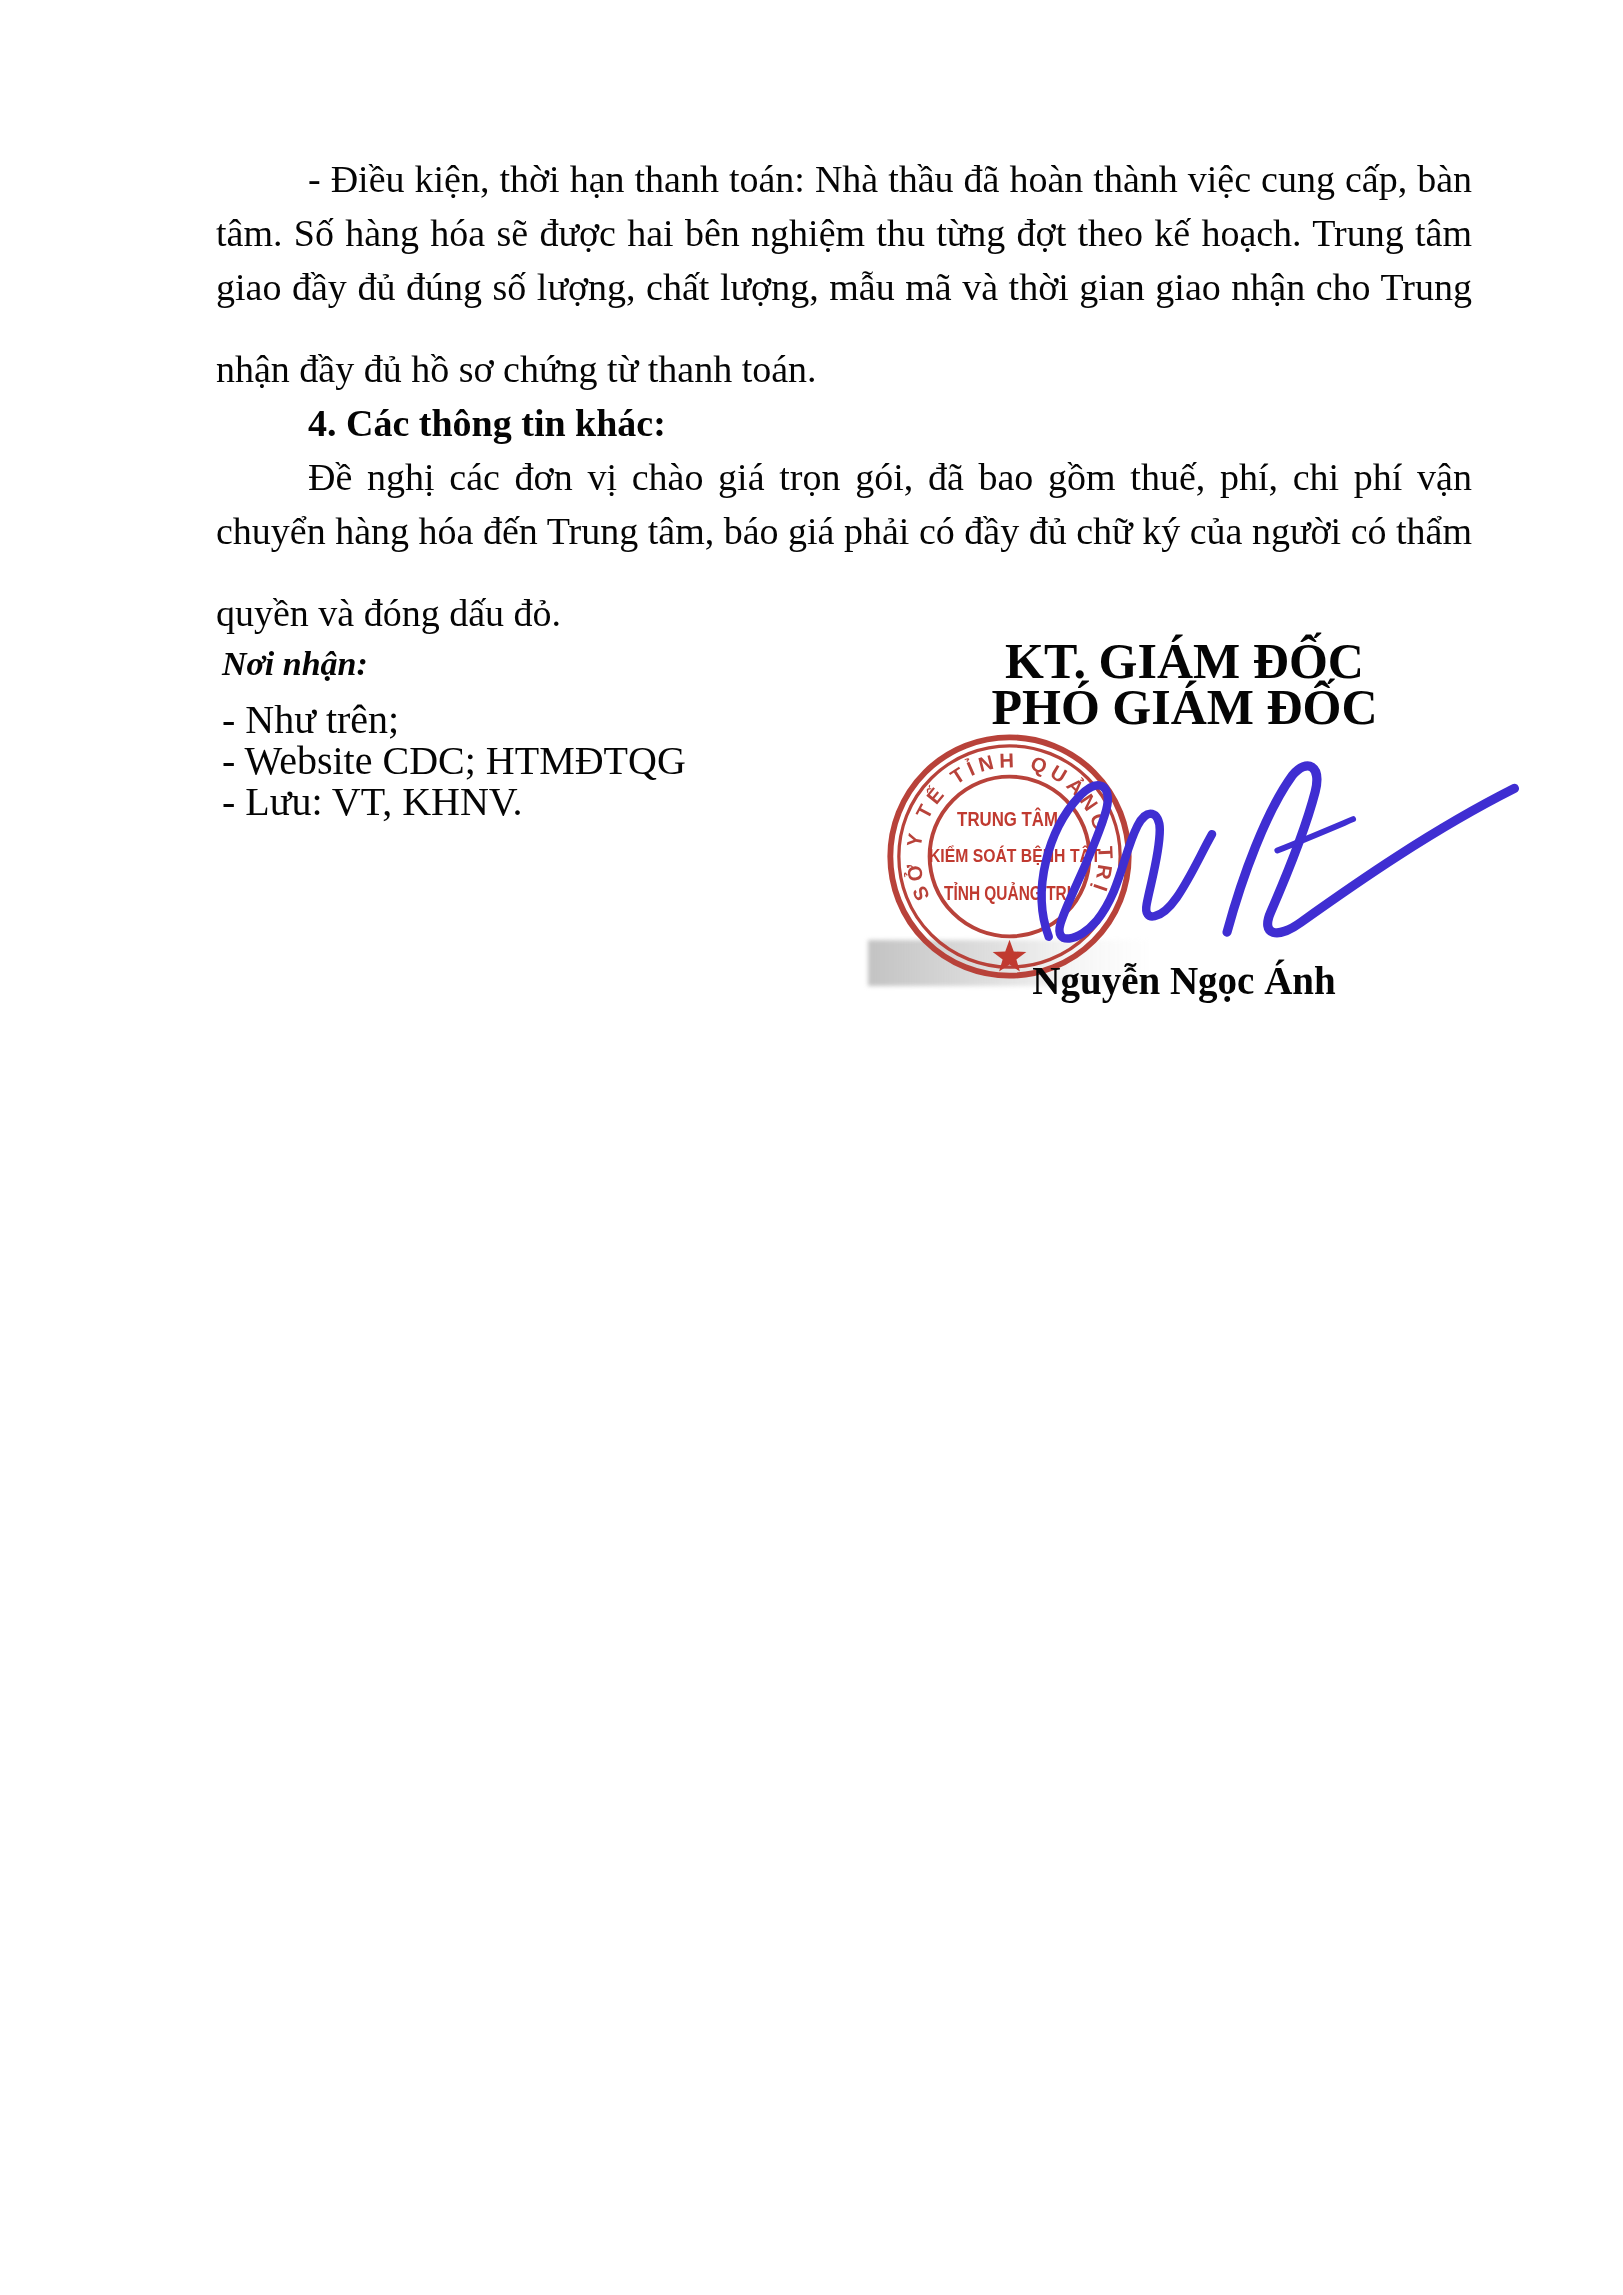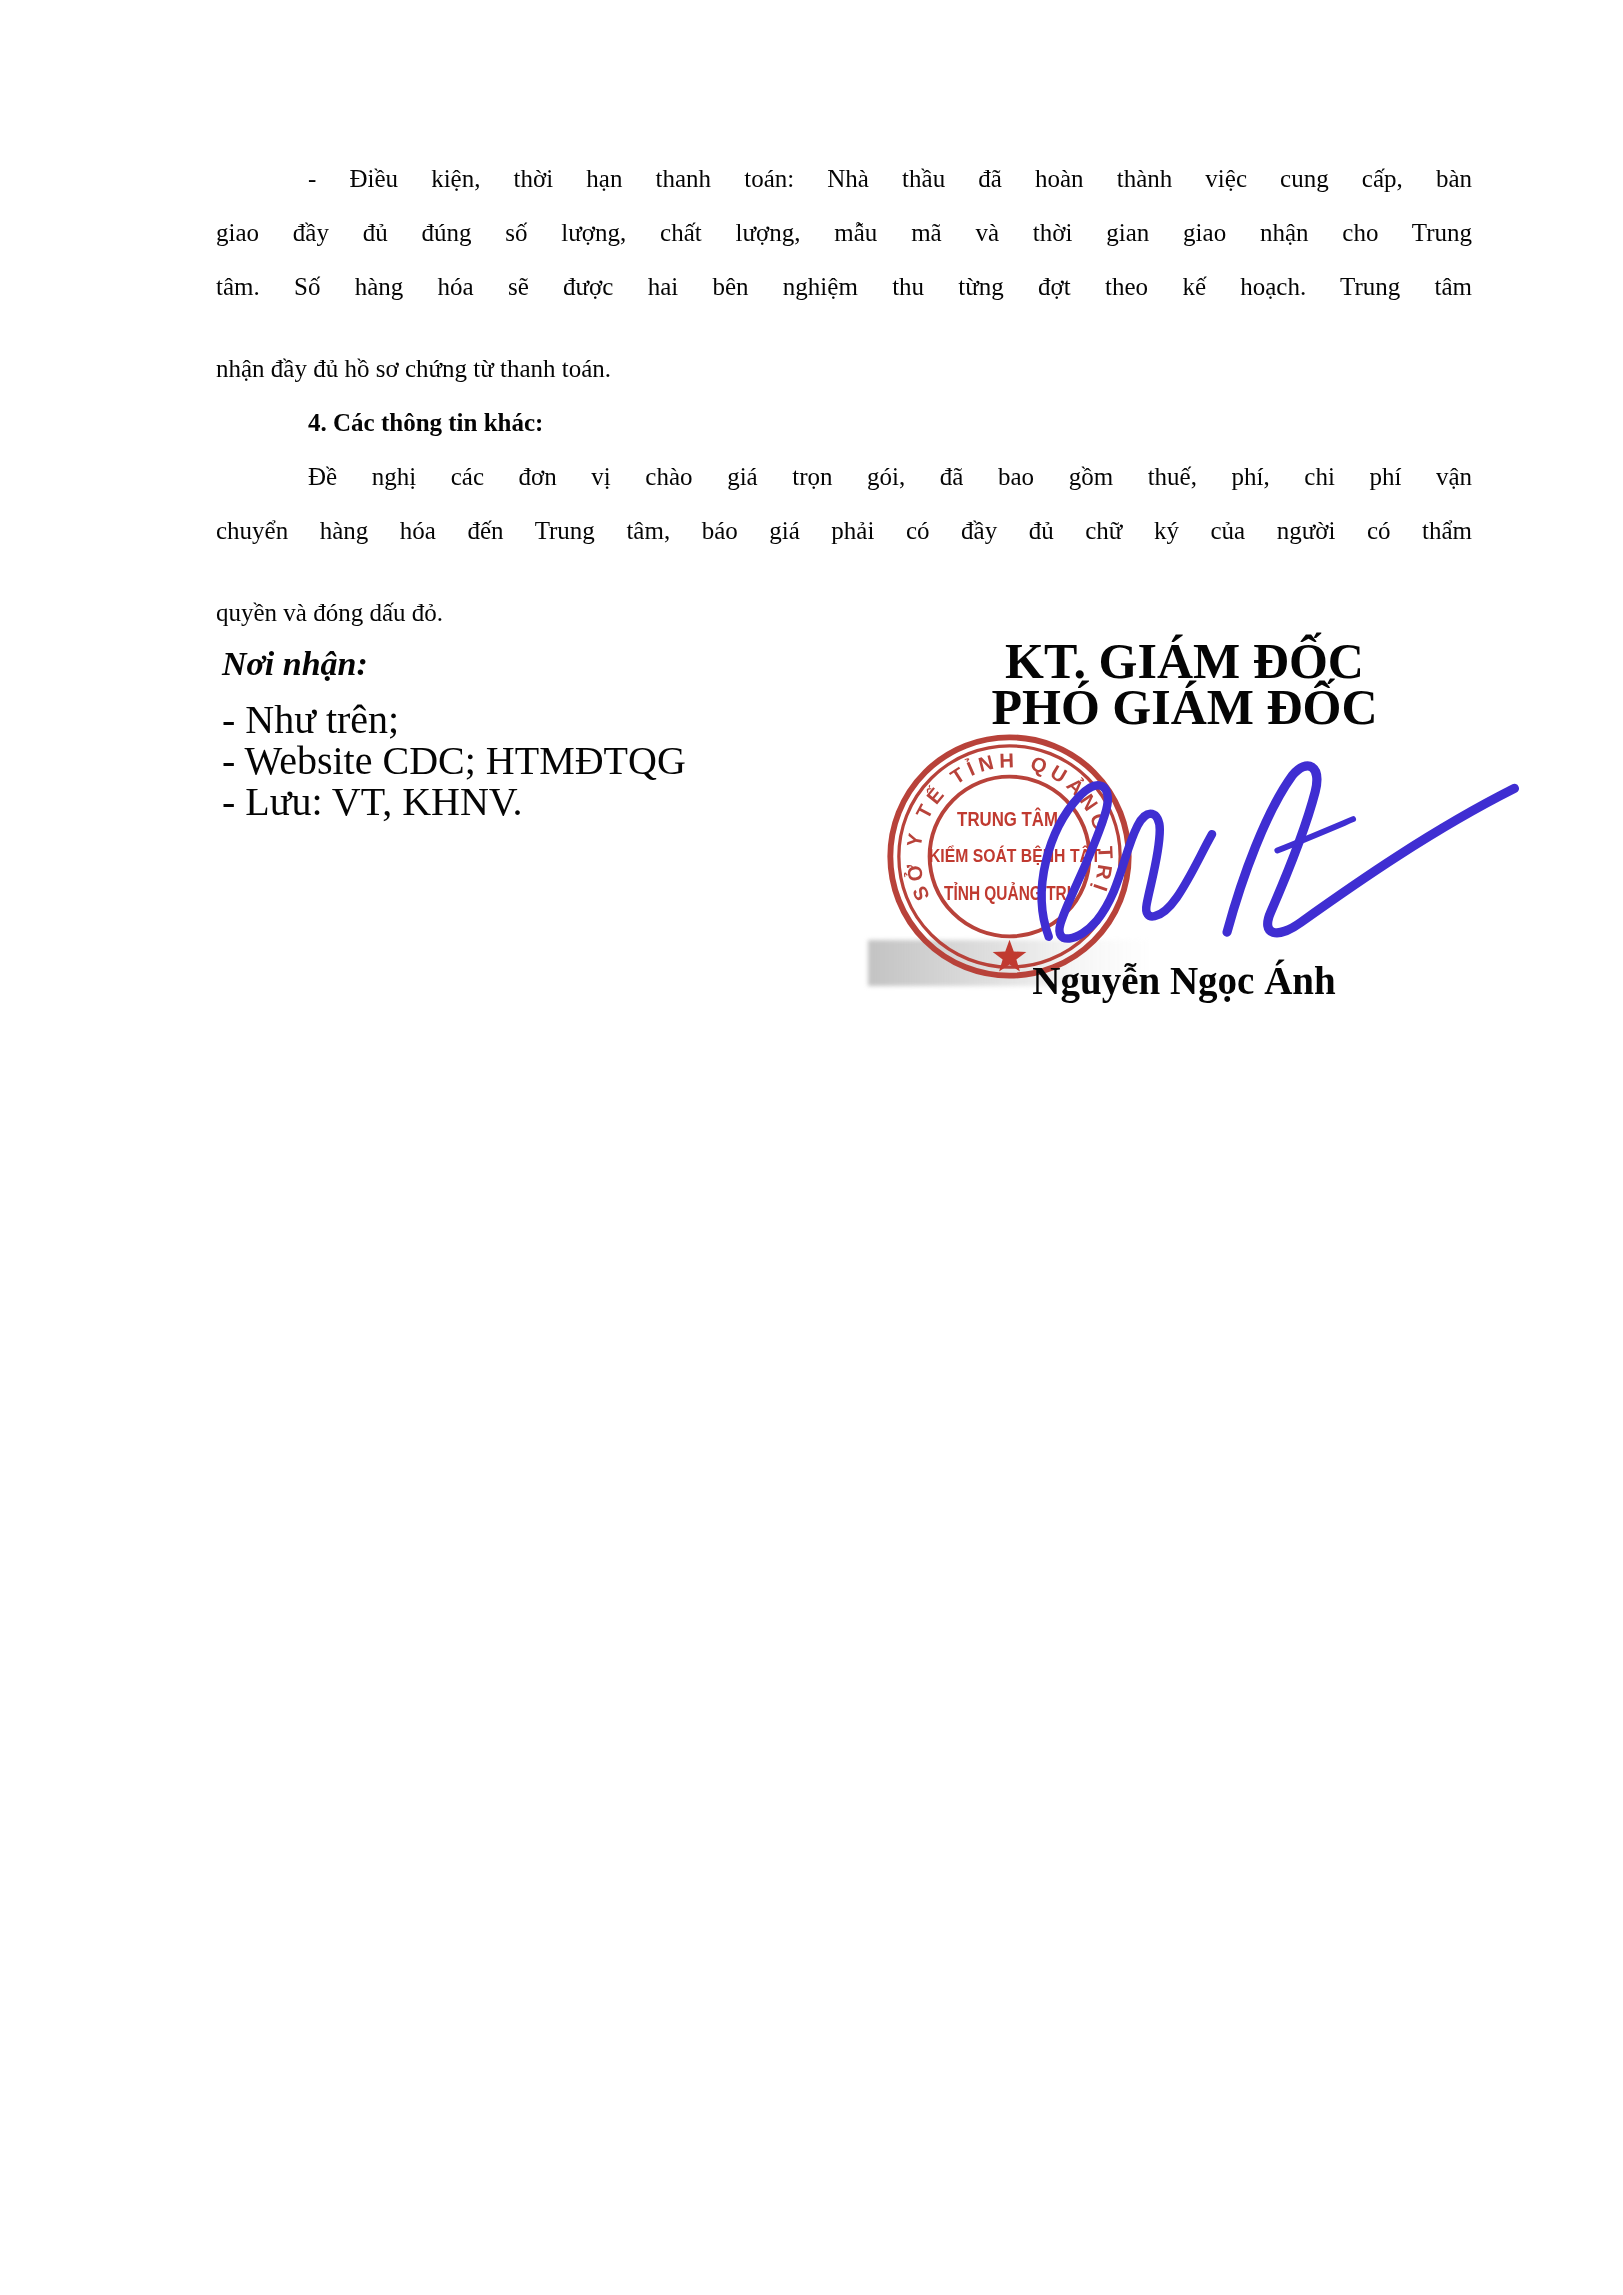--- a/index.html
+++ b/index.html
@@ -7,21 +7,21 @@
     position:relative;
     width:1623px;height:2295px;
     background:#ffffff;
     overflow:hidden;
     font-family:"Liberation Serif","DejaVu Serif",serif;
     color:#050505;
   }
   
   .body-text{
     position:absolute;left:216px;top:152px;width:1256px;
-    font-size:25px;
+    font-size:38px;
   }
   .bline{
     height:54px;line-height:54px;
     text-align:justify;text-align-last:justify;
   }
   .bline.first{text-indent:92px;}
   .bline.last{text-align:left;text-align-last:left;margin-top:28px;}
   .bline.heading{
     font-weight:bold;text-align:left;text-align-last:left;text-indent:92px;
   }
@@ -62,22 +62,22 @@
     z-index:4;
   }
 </style>
 </head>
 <body>
 
 <div class="page">
 
   <main class="body-text">
     <div class="bline first">- Điều kiện, thời hạn thanh toán: Nhà thầu đã hoàn thành việc cung cấp, bàn</div>
+    <div class="bline">tâm. Số hàng hóa sẽ được hai bên nghiệm thu từng đợt theo kế hoạch. Trung tâm</div>
     <div class="bline">giao đầy đủ đúng số lượng, chất lượng, mẫu mã và thời gian giao nhận cho Trung</div>
-    <div class="bline">tâm. Số hàng hóa sẽ được hai bên nghiệm thu từng đợt theo kế hoạch. Trung tâm</div>
     <div class="bline last">nhận đầy đủ hồ sơ chứng từ thanh toán.</div>
     <div class="bline heading">4. Các thông tin khác:</div>
     <div class="bline first">Đề nghị các đơn vị chào giá trọn gói, đã bao gồm thuế, phí, chi phí vận</div>
     <div class="bline">chuyển hàng hóa đến Trung tâm, báo giá phải có đầy đủ chữ ký của người có thẩm</div>
     <div class="bline last">quyền và đóng dấu đỏ.</div>
   </main>
 
   <section class="recipients">
     <div class="recipients-title">Nơi nhận:</div>
     <div class="recipient-item">- Như trên;</div>

